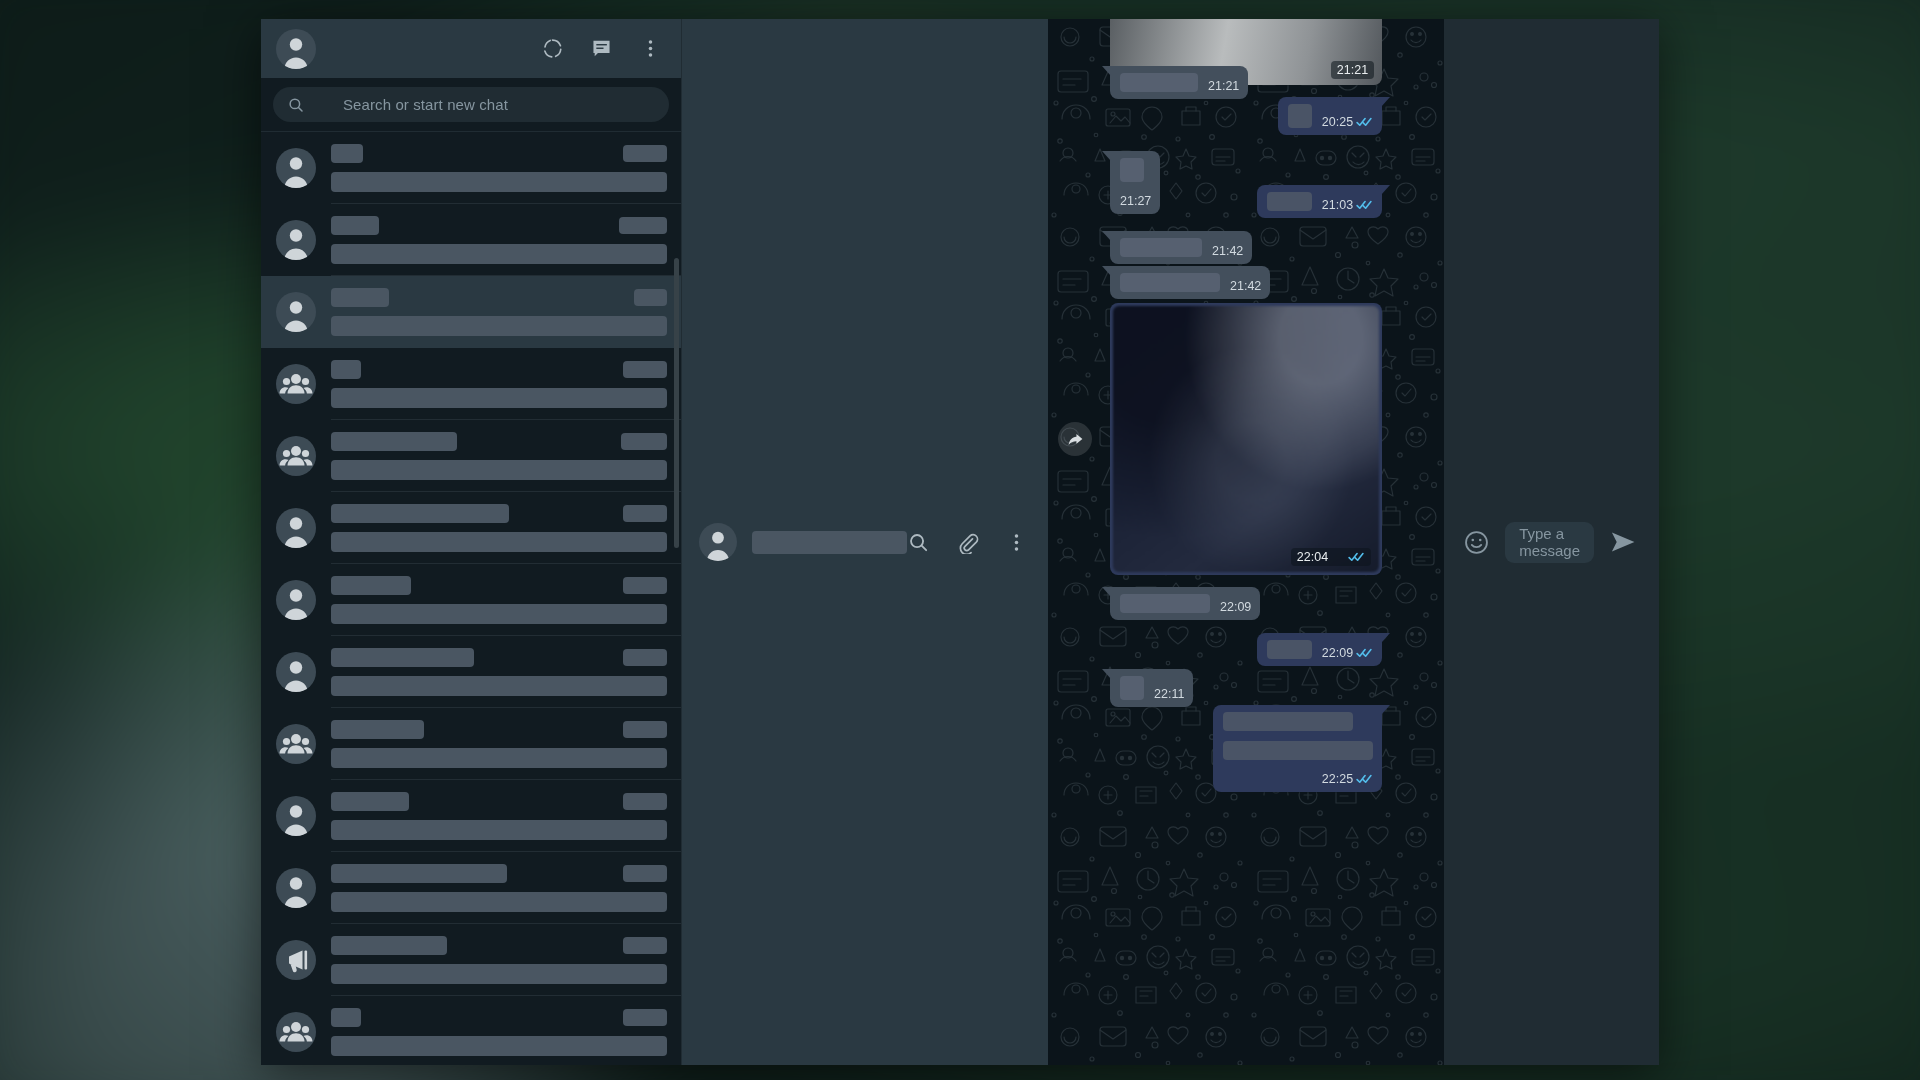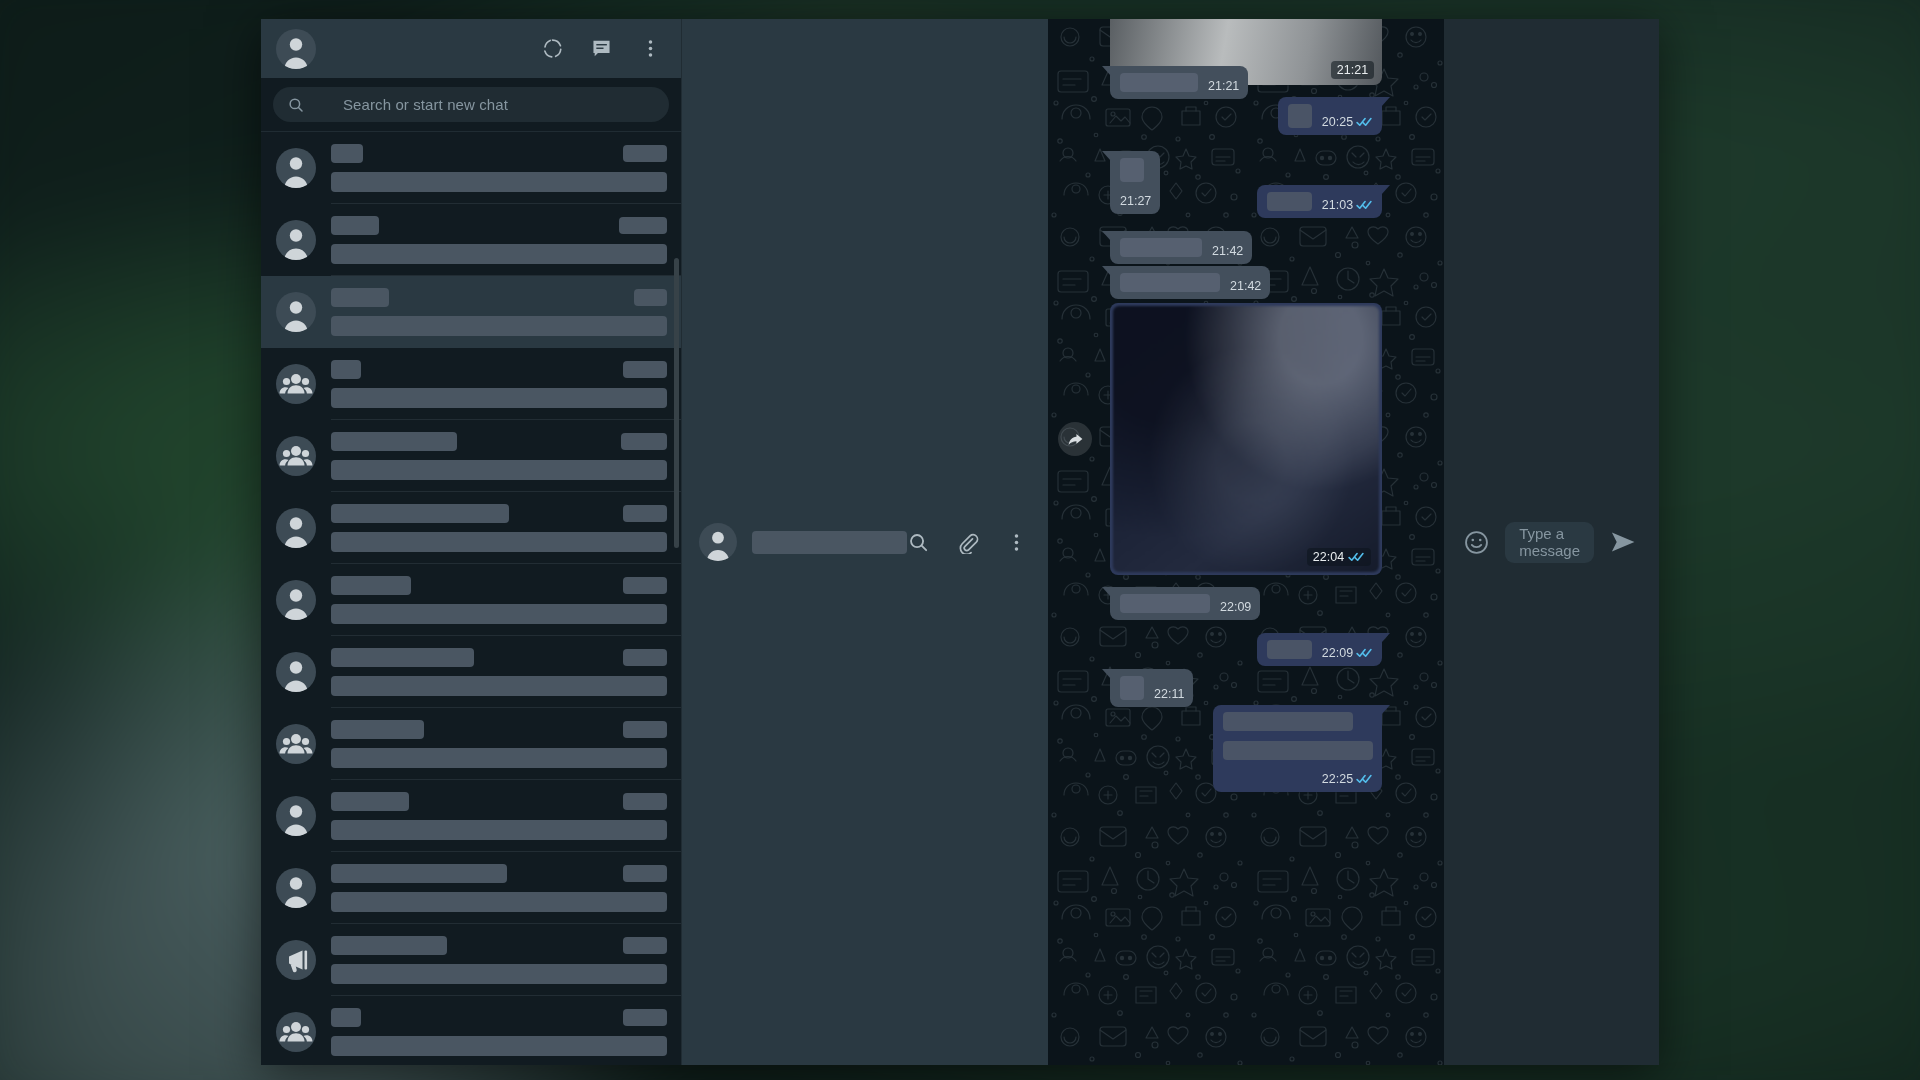--- a/index.html
+++ b/index.html
@@ -300,21 +300,21 @@
       radial-gradient(ellipse at 20% 18%, rgba(12,16,30,0.85) 0 22%, rgba(12,16,30,0) 60%),
       linear-gradient(145deg,#151c2e 0%,#1b2236 45%,#232a3e 70%,#151b2b 100%);
     filter: blur(1px);
   }
   .img-bubble .img-meta {
     position: absolute;
     right: 11px; bottom: 9px;
     background: rgba(11,20,26,0.52);
     border-radius: 4px;
     padding: 2px 6px;
-    display: flex; align-items: center; gap: 4px;
+    display: flex; align-items: center; gap: 20px;
   }
   .img-bubble .img-meta .time { color: #e9edef; font-size: 12.5px; }
 
   #forward-btn {
     position: absolute;
     left: -52px;
     top: 50%;
     transform: translateY(-50%);
     width: 34px; height: 34px;
     border-radius: 50%;

